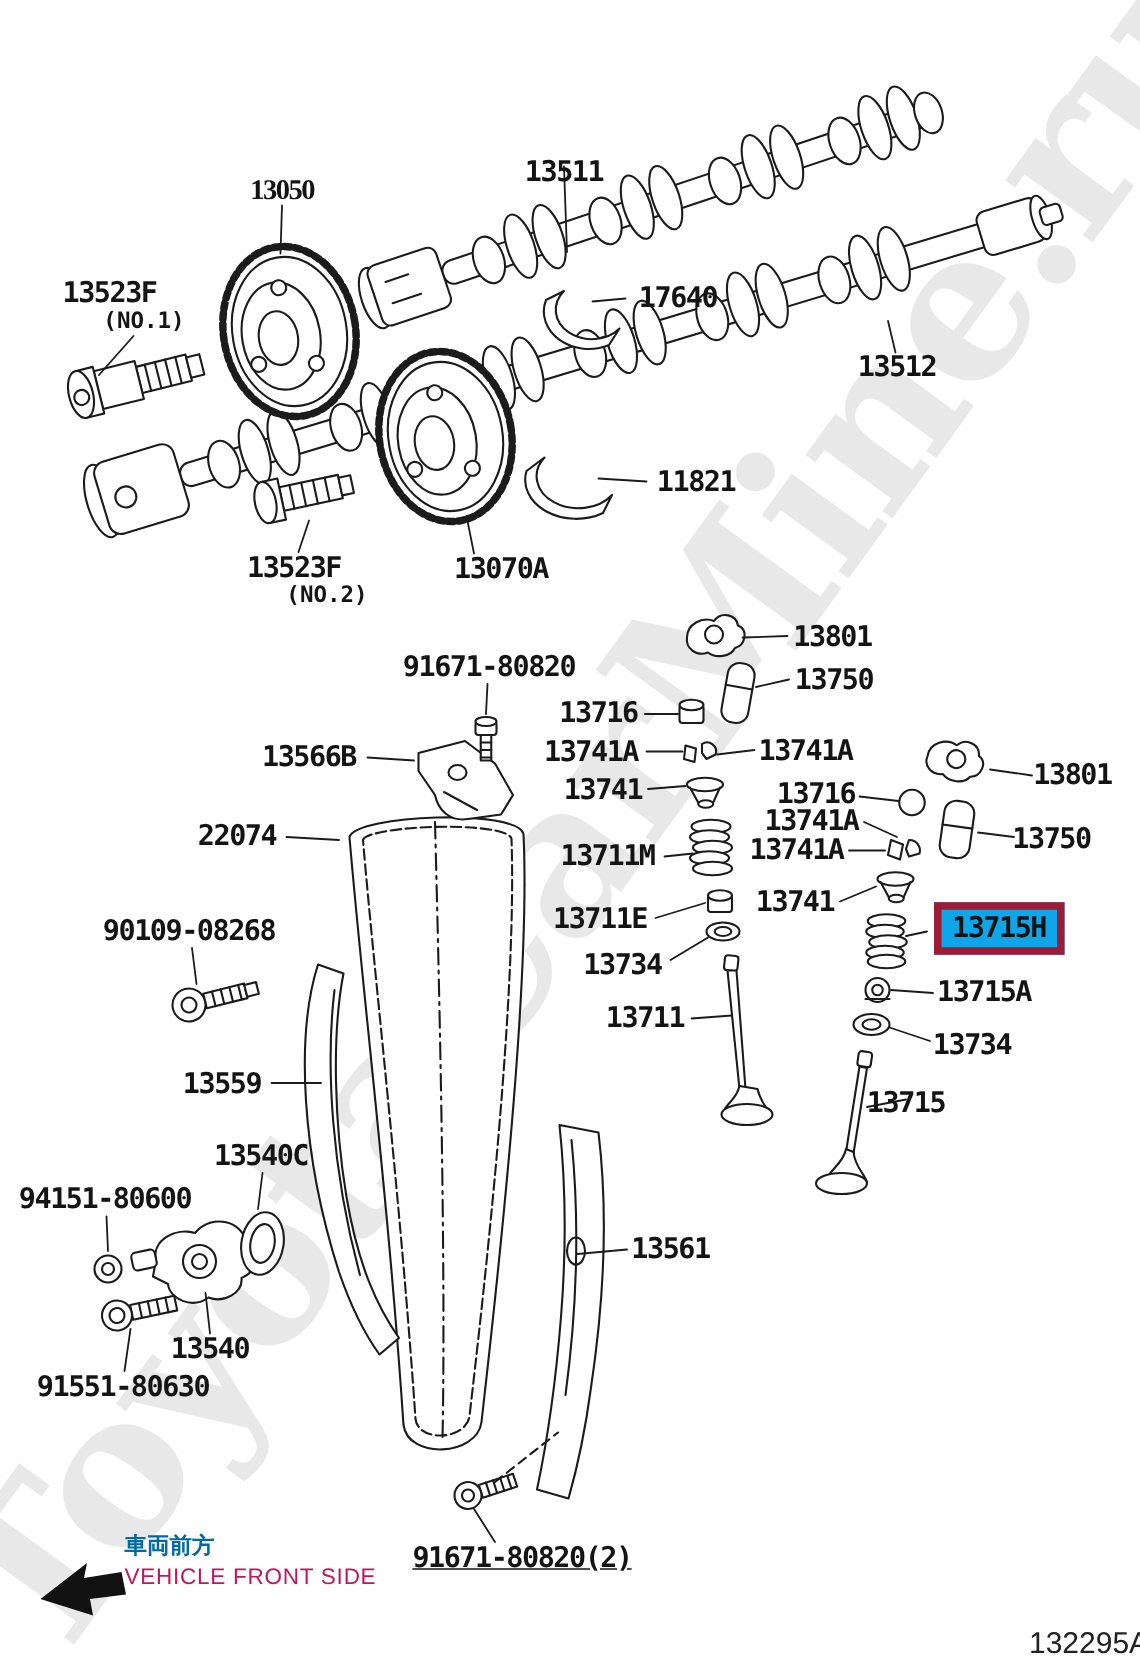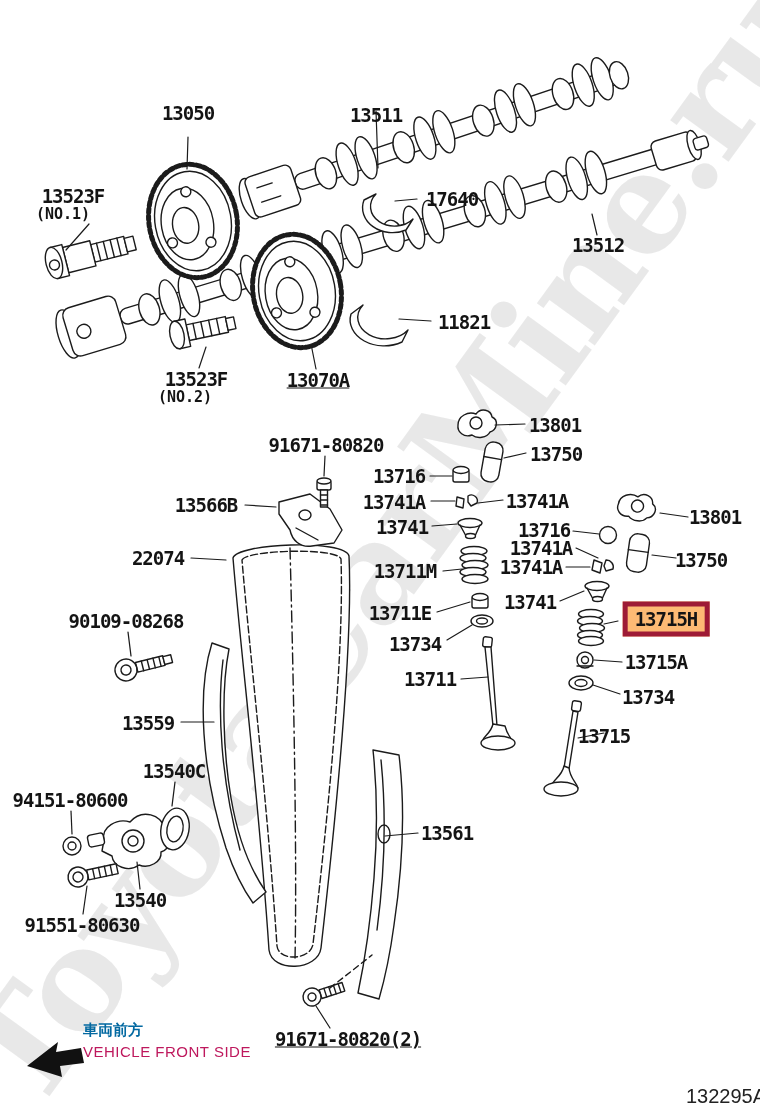--- a/index.html
+++ b/index.html
@@ -9,22 +9,22 @@
              transform:translate(-50%,-50%) rotate(-54deg);
              font-family:"DejaVu Serif","Liberation Serif",serif;
              font-weight:700;font-size:138px;letter-spacing:-3px;
              color:#d7d7d7;opacity:.55;white-space:nowrap;pointer-events:none;}
   svg.art{position:absolute;left:0;top:0;z-index:1;}
   svg.art *{vector-effect:non-scaling-stroke;}
   .labels{position:absolute;inset:0;z-index:2;}
   .plabel{position:absolute;transform:translate(-50%,-50%);
           font-weight:700;font-size:19px;line-height:1;letter-spacing:-1px;
           color:#141414;white-space:nowrap;}
-  .plabel.sm{font-size:15px;letter-spacing:0;}
-  .plabel.hl{background:#fdba74;border:5px solid #9e1b36;padding:3px 7px;}
+  .plabel.sm{font-size:15px;letter-spacing:0;margin-left:33px;}
+  .plabel.hl{background:#0ea5e9;border:5px solid #9e1b36;padding:3px 7px;}
   .footer-jp{position:absolute;left:83px;top:1021px;z-index:2;font-family:"DejaVu Sans",sans-serif;
              font-size:15px;font-weight:700;color:#0369a1;}
   .footer-en{position:absolute;left:83px;top:1043px;z-index:2;font-family:"Liberation Sans",sans-serif;
              font-size:15px;letter-spacing:.5px;color:#be185d;}
   .diagram-code{position:absolute;left:686px;top:1085px;z-index:2;font-family:"Liberation Sans",sans-serif;
              font-size:20px;color:#222;}
 </style>
 </head>
 <body>
 
@@ -332,28 +332,28 @@
       <line x1="83" y1="914" x2="87" y2="886"></line>
       <line x1="330" y1="1028" x2="316" y2="1006"></line>
     </g>
 
     <path fill="#111" stroke="none" d="M27,1066 L58,1042 L56,1052 L81,1048 L84,1063 L60,1066 L62,1077 Z"></path>
   </svg>
 
   <div class="labels">
       <div class="plabel" style="left: 73px; top: 196px;">13523F</div>
       <div class="plabel sm" style="left: 63px; top: 214px;">(NO.1)</div>
-      <div class="plabel" style="left: 188px; top: 113px;">13050</div>
+      <div class="plabel" style="left: 188px; top: 127px; font-family: Liberation Serif, serif;">13050</div>
       <div class="plabel" style="left: 376px; top: 99px; margin-top: 16px;">13511</div>
       <div class="plabel" style="left: 452px; top: 199px;">17640</div>
       <div class="plabel" style="left: 598px; top: 245px;">13512</div>
       <div class="plabel" style="left: 464px; top: 322px;">11821</div>
       <div class="plabel" style="left: 196px; top: 379px;">13523F</div>
       <div class="plabel sm" style="left: 185px; top: 397px;">(NO.2)</div>
-      <div class="plabel" style="left: 318px; top: 380px; text-decoration: underline;">13070A</div>
+      <div class="plabel" style="left: 334px; top: 380px;">13070A</div>
       <div class="plabel" style="left: 326px; top: 445px;">91671-80820</div>
       <div class="plabel" style="left: 555px; top: 425px;">13801</div>
       <div class="plabel" style="left: 556px; top: 454px;">13750</div>
       <div class="plabel" style="left: 399px; top: 476px;">13716</div>
       <div class="plabel" style="left: 394px; top: 502px;">13741A</div>
       <div class="plabel" style="left: 537px; top: 501px;">13741A</div>
       <div class="plabel" style="left: 206px; top: 505px;">13566B</div>
       <div class="plabel" style="left: 402px; top: 527px;">13741</div>
       <div class="plabel" style="left: 544px; top: 530px;">13716</div>
       <div class="plabel" style="left: 541px; top: 548px;">13741A</div>

